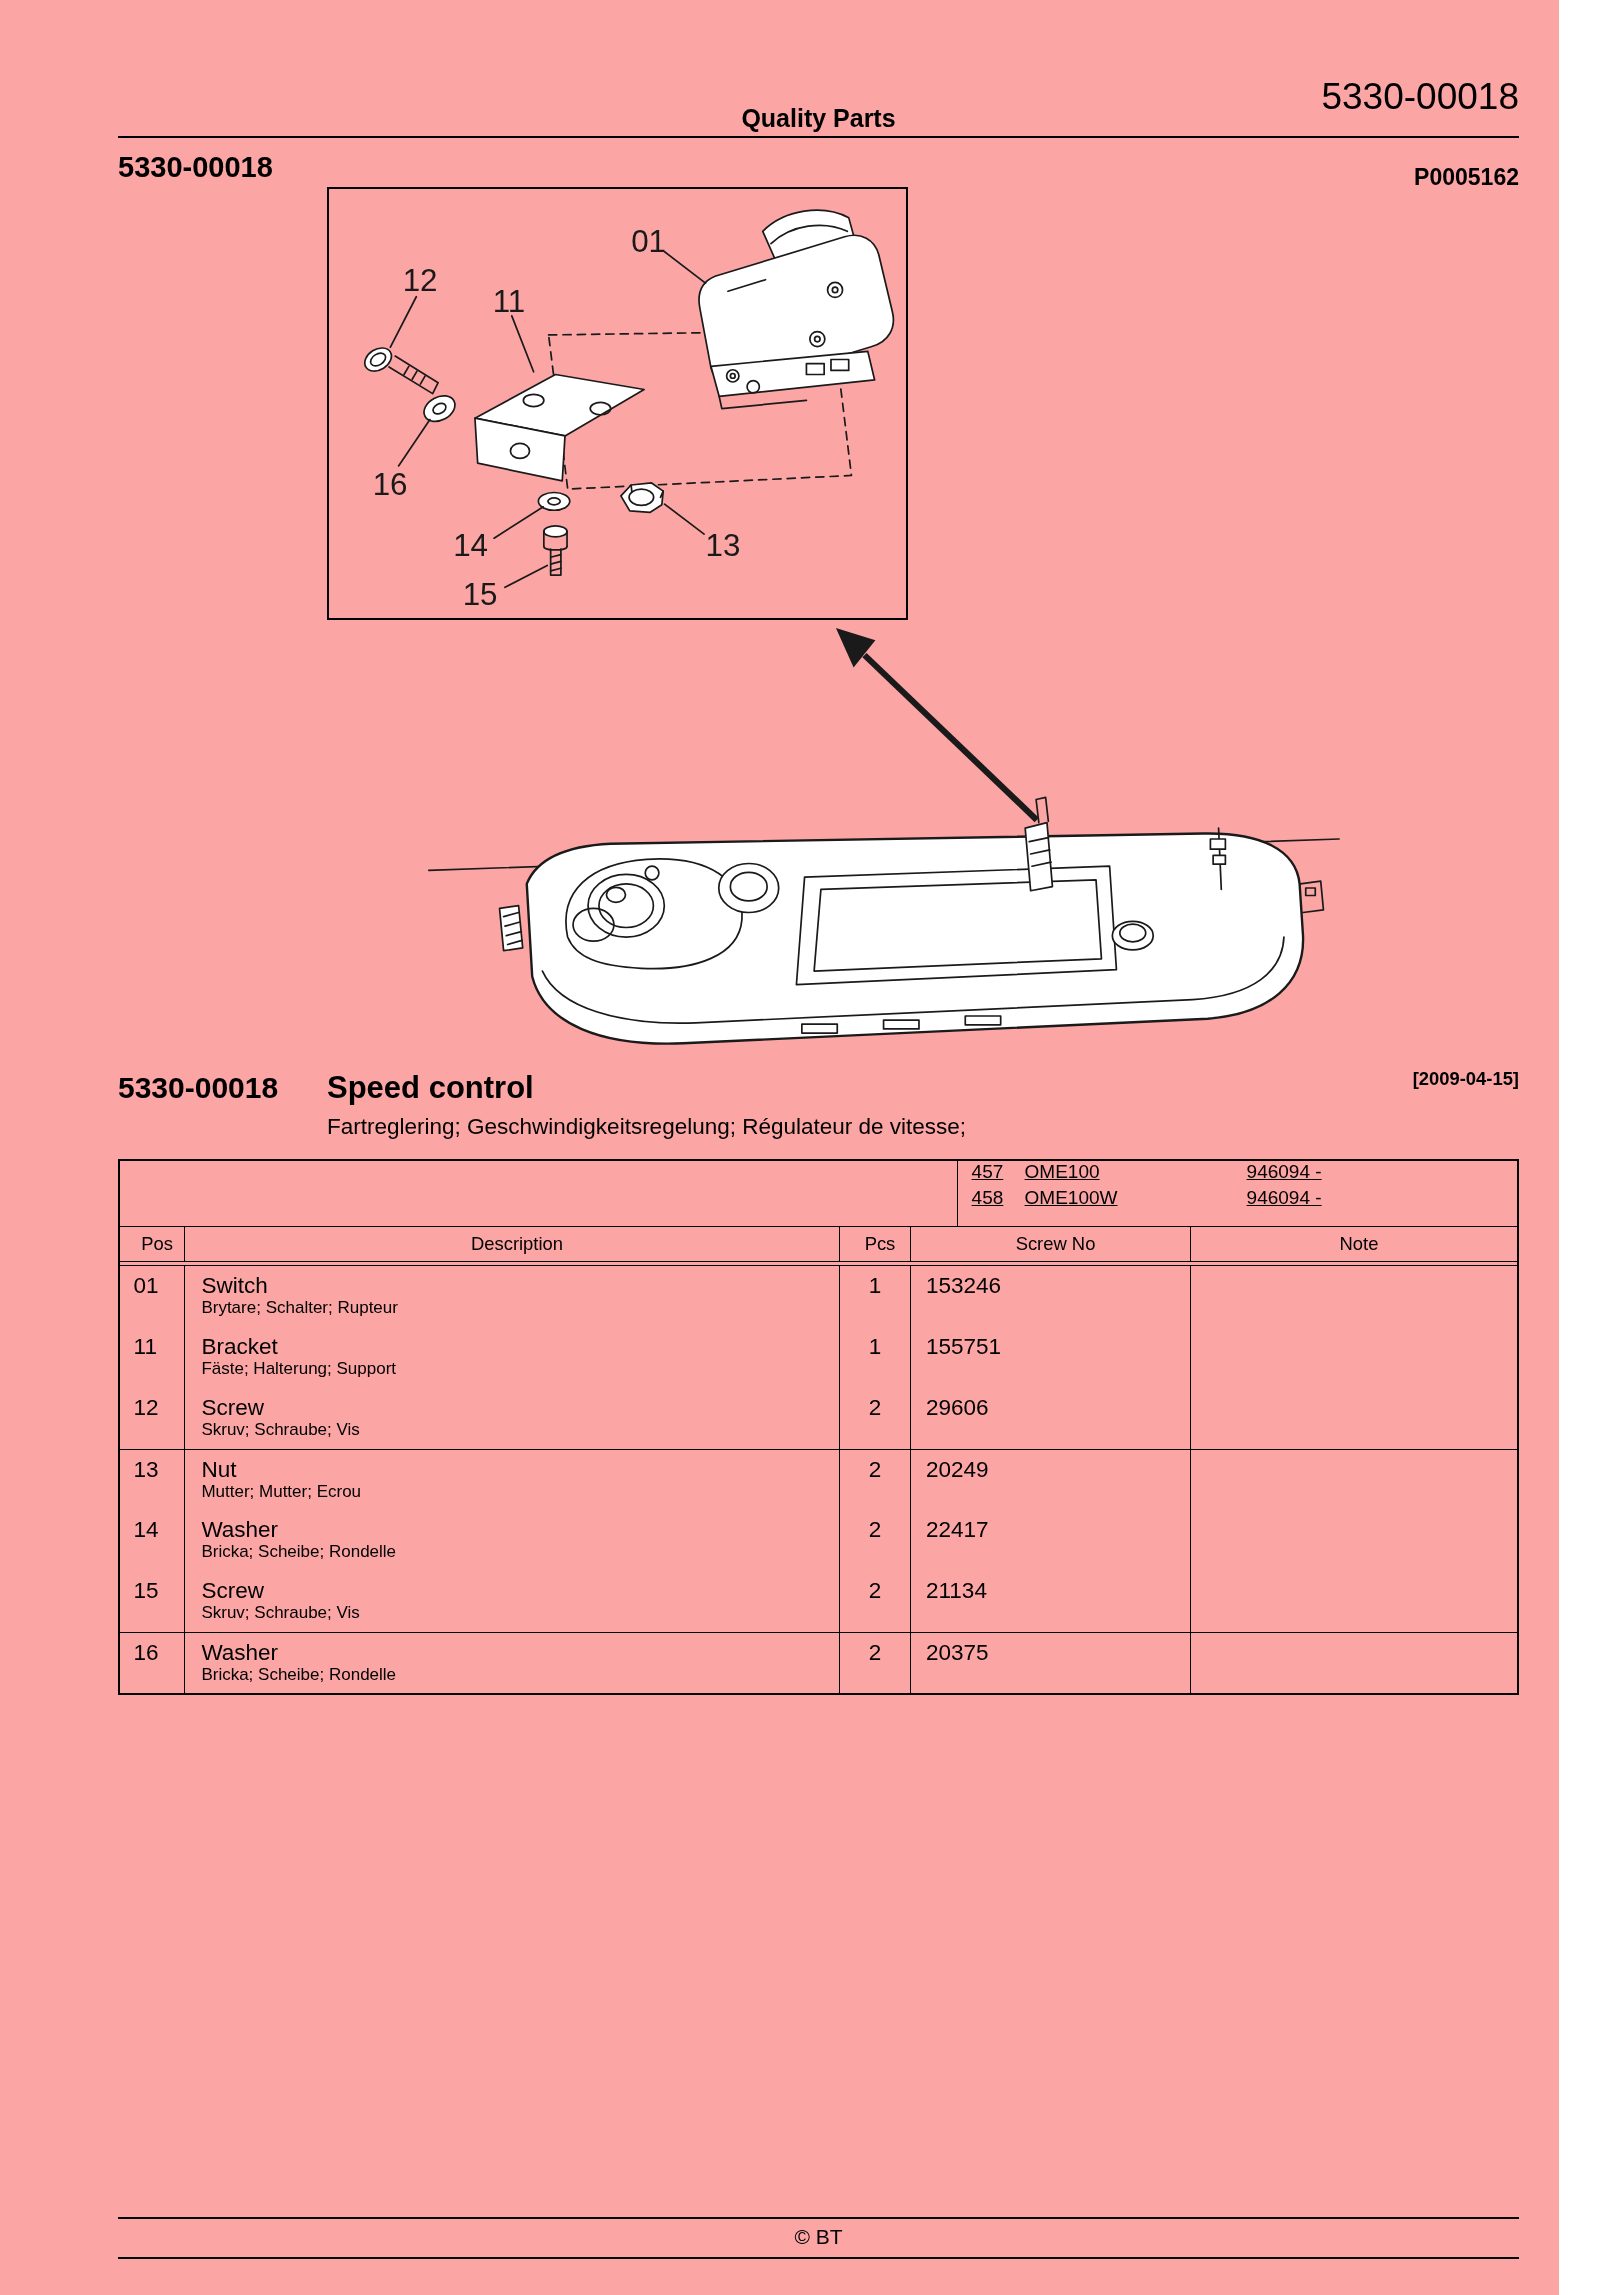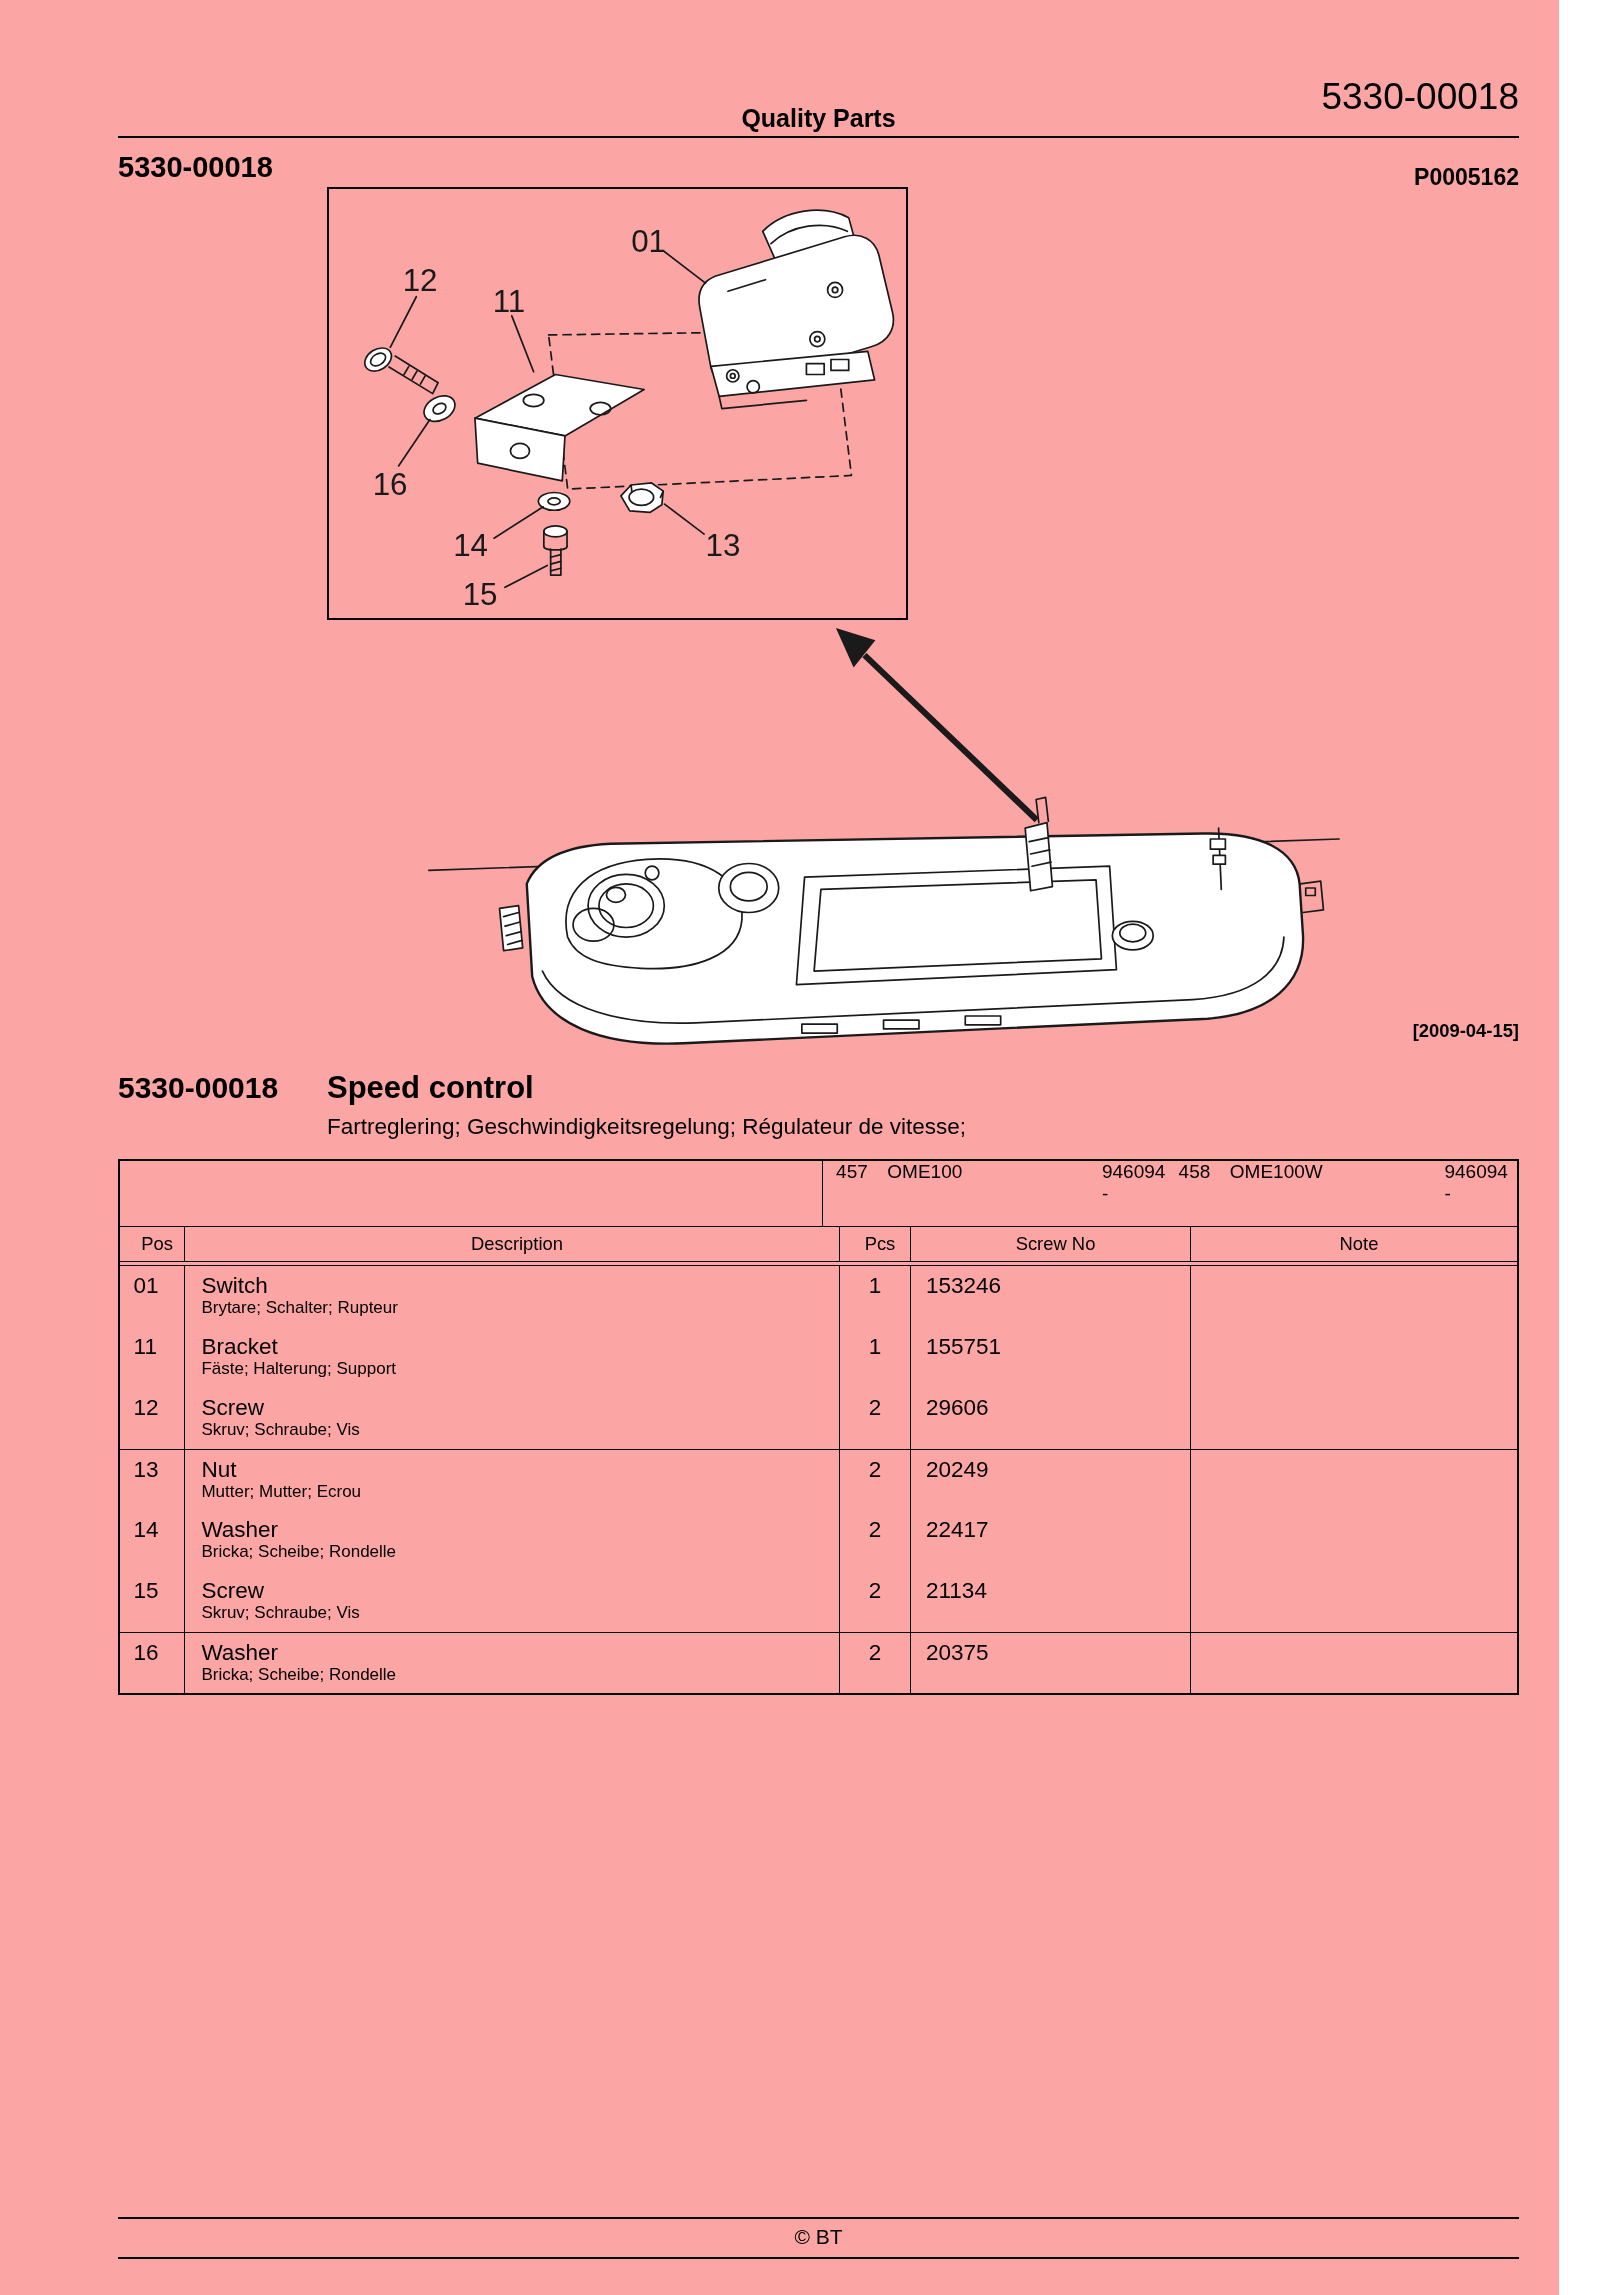--- a/index.html
+++ b/index.html
@@ -23,30 +23,30 @@
   .exploded-box svg { display:block; width:577px; height:429px; }
   svg text { font-family:"Liberation Sans", sans-serif; fill:#1a1a1a; }
 
   
   .machine-area { position:absolute; left:305px; top:617px; width:947px; height:446px; }
   .machine-area svg { display:block; width:947px; height:446px; }
 
   
   .sec-docnum { position:absolute; left:0; top:1071px; font-size:30px; font-weight:bold; }
   .sec-title  { position:absolute; left:209px; top:1070px; font-size:31px; font-weight:bold; }
-  .sec-date   { position:absolute; right:0; top:1020px; font-size:18.4px; font-weight:bold; }
+  .sec-date   { position:absolute; right:0; top:1068px; font-size:18.4px; font-weight:bold; }
   .sec-sub    { position:absolute; left:209px; top:1114px; font-size:22.5px; }
 
   
   .parts-table { position:absolute; left:0; top:1159px; width:1401px;
                  border:2px solid #000; box-sizing:border-box; }
   .models-row { display:flex; border-bottom:1.4px solid #000; height:66px; box-sizing:border-box; }
   .models-left { width:838px; border-right:1.4px solid #000; box-sizing:border-box; }
-  .models-right { flex:1; display:flex; flex-direction:row; 
-                  gap:4.1px; padding-left:13.6px; font-size:19px; }
+  .models-right { flex:1; display:flex; flex-direction:column; 
+                  gap:4.1px; padding-left:13.6px; font-size:19px;text-decoration:underline; }
   .model-line { display:flex; }
   .model-code { width:53px; }
   .model-name { width:222px; }
 
   .cols-row { display:flex; height:35px; align-items:center; font-size:18.4px;
               border-bottom:1.4px solid #000; box-sizing:border-box; }
   .double-rule { height:1.4px; background:#000; margin-top:2.7px; }
 
   .c-pos  { width:65px;  box-sizing:border-box; border-right:1.4px solid #000; }
   .c-desc { width:655px; box-sizing:border-box; border-right:1.4px solid #000; }

